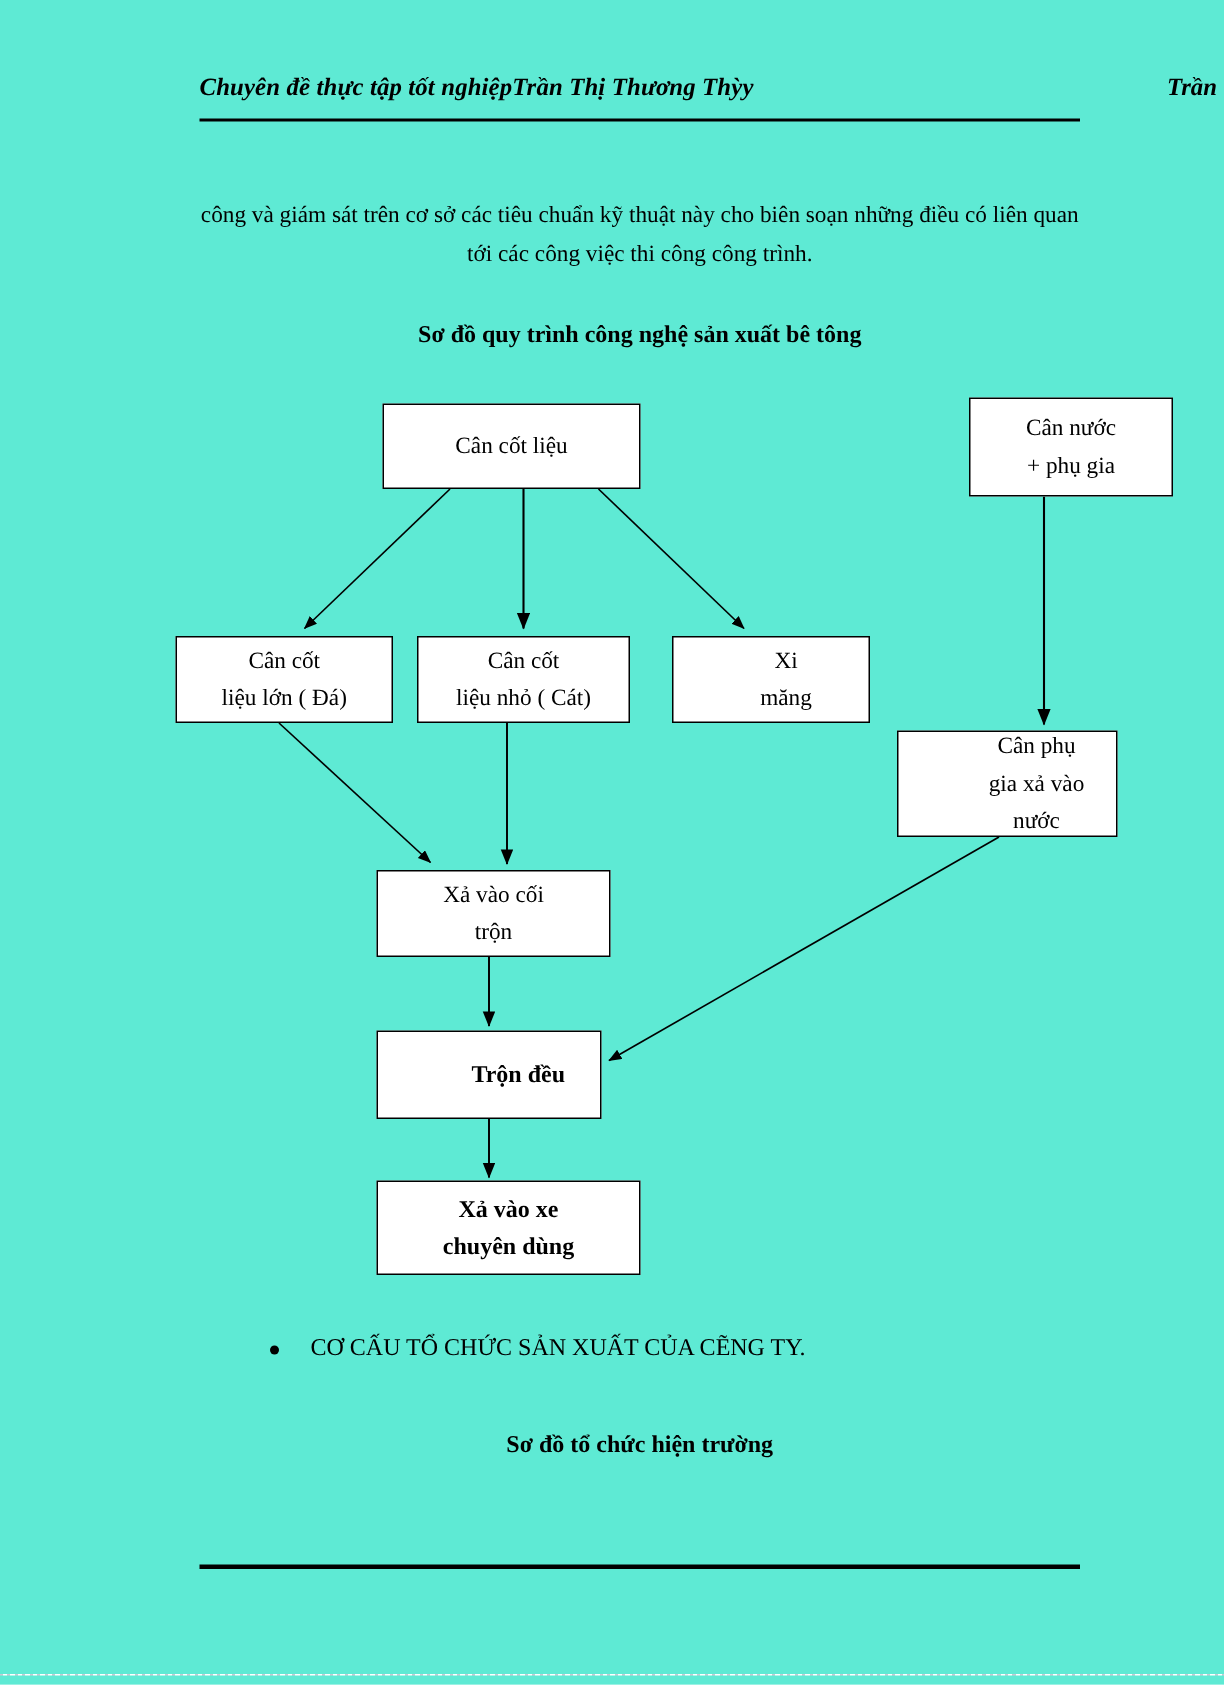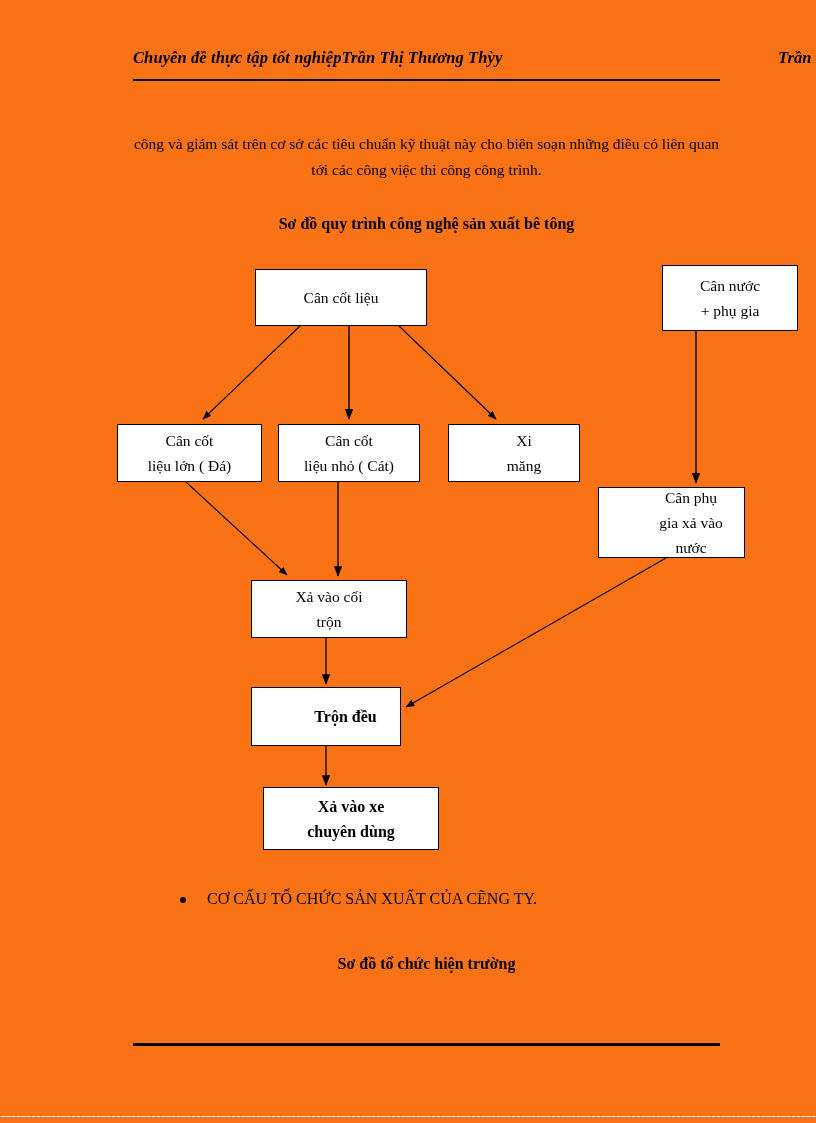--- a/index.html
+++ b/index.html
@@ -13,21 +13,21 @@
     position: relative;
     overflow: hidden;
     font-family: "Liberation Serif", "DejaVu Serif", serif;
     color: #000000;
   }
   .page {
     position: absolute;
     left: 0; top: 0;
     width: 816px;
     height: 1123px;
-    background: #f97316;
+    background: #5eead4;
   }
 
   
   .header {
     position: absolute;
     left: 133px;
     top: 48px;
     width: 683px;
     height: 36px;
   }
@@ -194,21 +194,21 @@
 
     <line x1="666" y1="558" x2="406" y2="707" stroke="#000" stroke-width="1.1" marker-end="url(#ah)"></line>
 
     <line x1="326" y1="746" x2="326" y2="785" stroke="#000" stroke-width="1.3" marker-end="url(#ah)"></line>
   </svg>
 
   <div class="node" style="left:255px; top:269px; width:172px; height:57px;">
     <span>Cân cốt liệu</span>
   </div>
 
-  <div class="node" style="left:646px; top:265px; width:136px; height:66px;margin-left:16px;">
+  <div class="node" style="left:646px; top:265px; width:136px; height:66px;">
     <span>Cân nước<br>+ phụ gia</span>
   </div>
 
   <div class="node" style="left:117px; top:424px; width:145px; height:58px;">
     <span>Cân cốt<br>liệu lớn  ( Đá)</span>
   </div>
 
   <div class="node" style="left:278px; top:424px; width:142px; height:58px;">
     <span>Cân cốt<br>liệu nhỏ ( Cát)</span>
   </div>
@@ -222,21 +222,21 @@
   </div>
 
   <div class="node" style="left:251px; top:580px; width:156px; height:58px;">
     <span>Xả vào cối<br>trộn</span>
   </div>
 
   <div class="node bold" style="left:251px; top:687px; width:150px; height:59px;padding-left:43px;">
     <span>Trộn đều</span>
   </div>
 
-  <div class="node bold" style="left:251px; top:787px; width:176px; height:63px;margin-left:12px;">
+  <div class="node bold" style="left:251px; top:787px; width:176px; height:63px;">
     <span>Xả vào xe<br>chuyên dùng</span>
   </div>
 
   <div class="bullet-row">
     <span class="bullet-dot"></span>
     <span class="bullet-text">CƠ CẤU TỔ CHỨC SẢN XUẤT CỦA CẼNG TY.</span>
   </div>
 
   <div class="last-heading">Sơ đồ tổ chức hiện trường</div>
 

